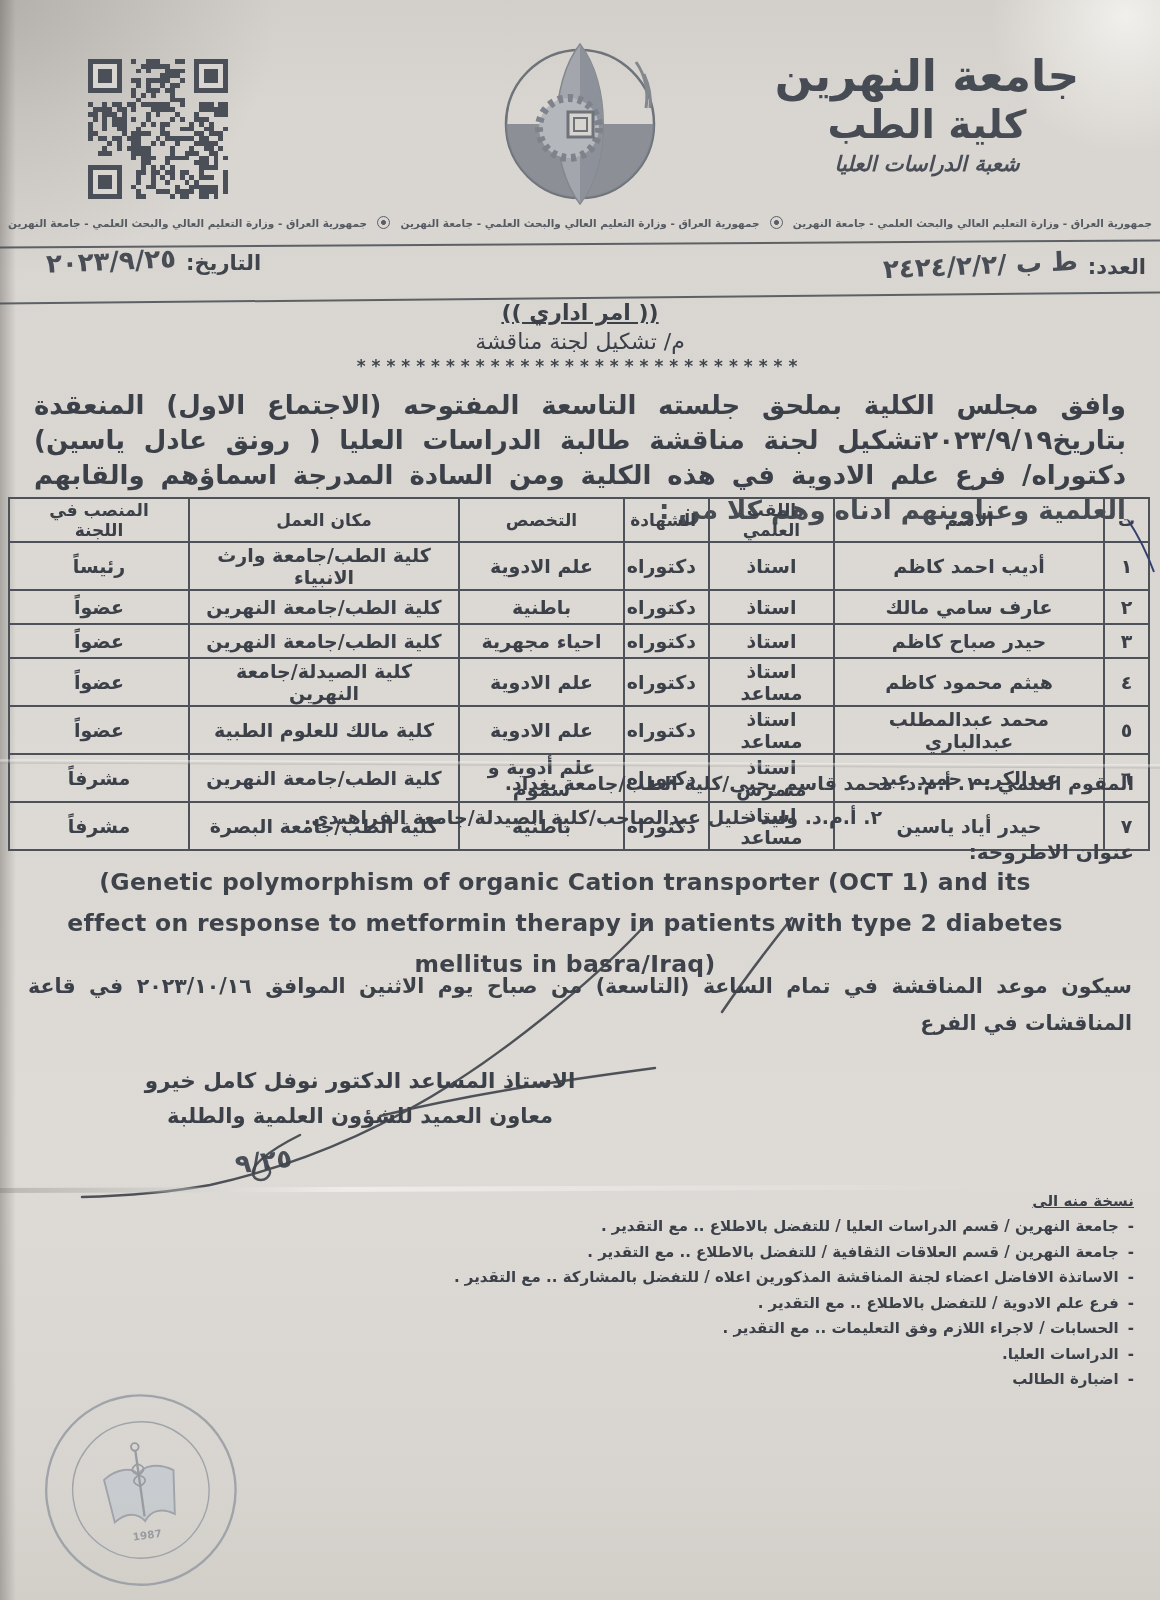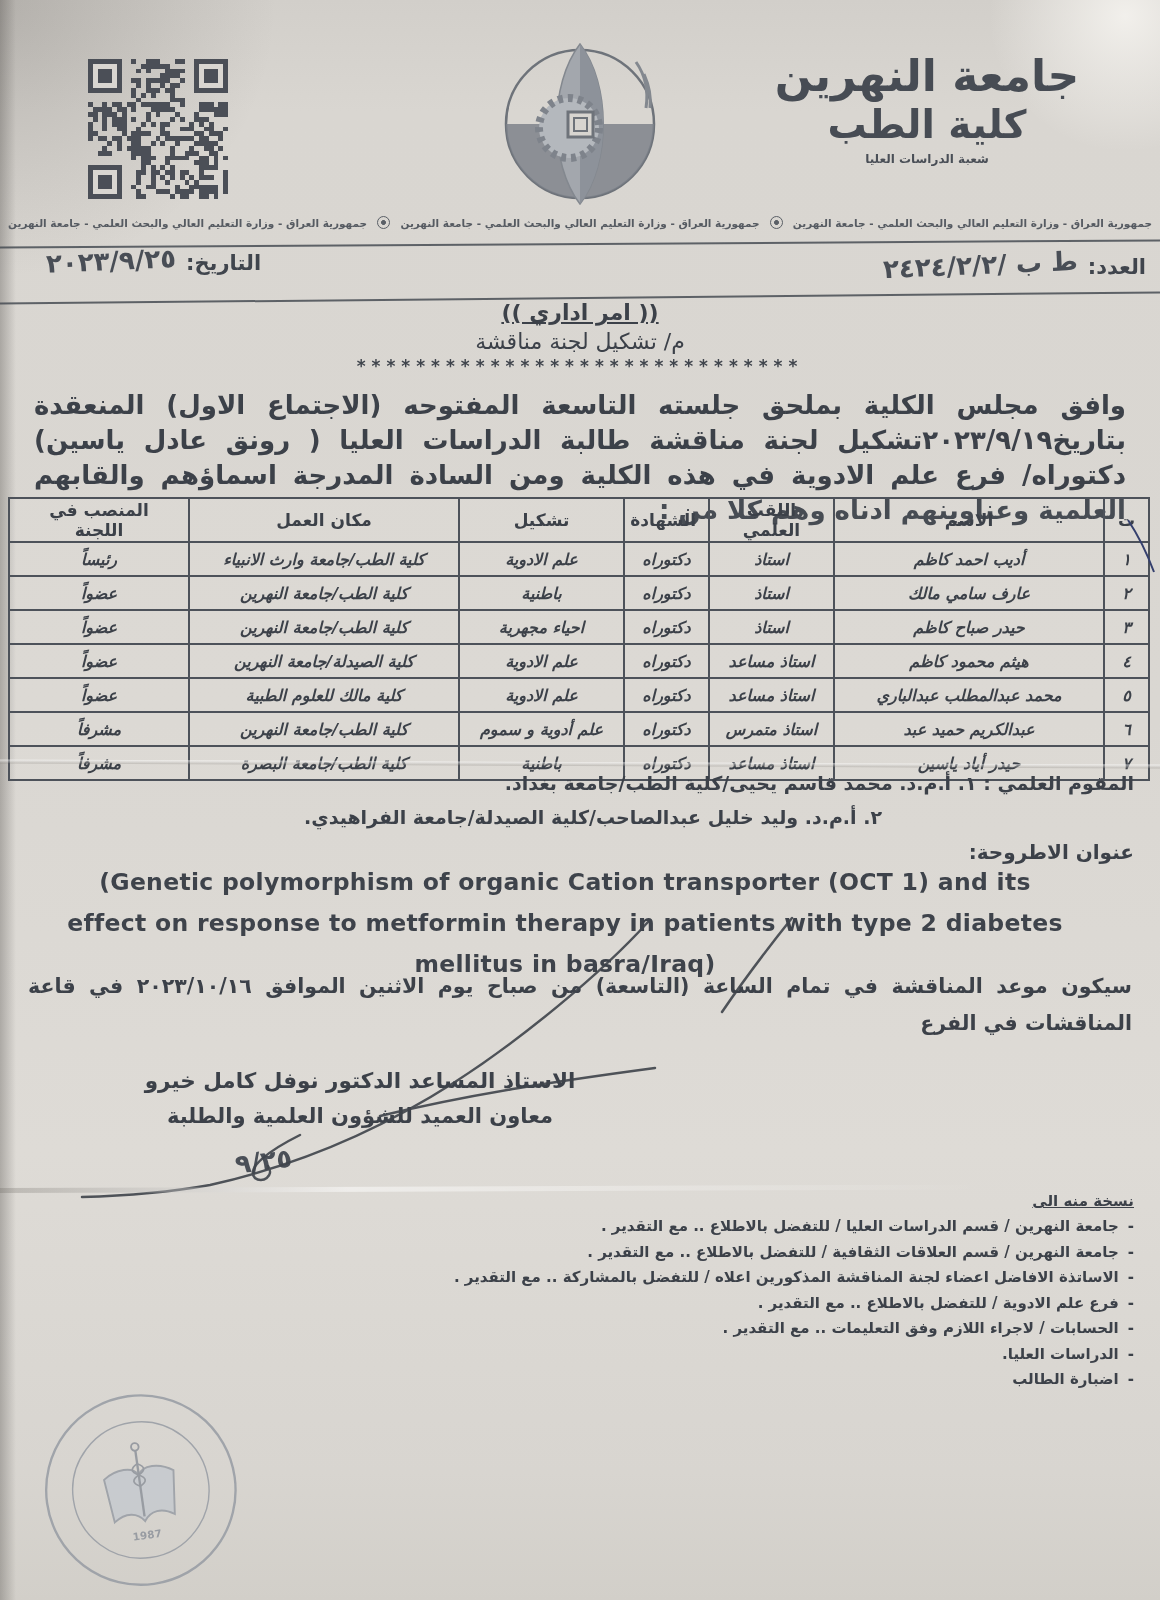--- a/index.html
+++ b/index.html
@@ -19,21 +19,21 @@
     background:linear-gradient(180deg,rgba(255,255,255,.55),rgba(110,106,100,.25));}
   .crease-2{top:1186px;height:5px;transform:rotate(-.2deg);
     background:linear-gradient(90deg,rgba(110,106,100,.30),rgba(255,255,255,.5) 30%,rgba(255,255,255,0) 85%);}
 
   
   .qr{position:absolute;left:88px;top:58px;width:140px;height:142px;}
   .uni-logo{position:absolute;left:468px;top:22px;width:224px;height:204px;}
   .letterhead{position:absolute;right:38px;top:50px;width:390px;text-align:center;font-weight:bold;}
   .letterhead .l1{font-size:44px;line-height:52px;letter-spacing:1px;color:#474c54;}
   .letterhead .l2{font-size:39px;line-height:46px;color:#474c54;}
-  .letterhead .l3{font-size:12px;margin-top:4px;color:#4a4f57;}
+  .letterhead .l3{font-size:21px;margin-top:4px;color:#4a4f57;font-style:italic;}
 
   .strip{position:absolute;top:216px;left:8px;right:8px;display:flex;flex-direction:row;
     justify-content:space-between;align-items:center;font-size:10.5px;font-weight:bold;color:#565b62;}
   .emblem{display:inline-block;width:11px;height:11px;border:1.5px solid #5a5f66;border-radius:50%;
     background:radial-gradient(circle,#5a5f66 28%,transparent 32%);flex:0 0 auto;margin:0 4px;}
   .rule{position:absolute;left:0;right:0;height:2px;background:#474c54;opacity:.85;}
   .rule-1{top:243px;transform:rotate(-.35deg);}
   .rule-2{top:297px;transform:rotate(-.55deg);}
 
   .ref-number{position:absolute;right:14px;top:250px;display:flex;align-items:baseline;gap:10px;}
@@ -51,21 +51,21 @@
 
   .body-par{position:absolute;top:388px;right:34px;left:34px;
     font-size:26px;font-weight:bold;line-height:35px;color:#3c4149;
     text-align:justify;text-align-last:right;}
 
   table.committee{position:absolute;top:497px;right:10px;width:1140px;border-collapse:collapse;
     table-layout:fixed;background:rgba(255,255,255,.06);}
   table.committee th,table.committee td{border:2px solid #4d525a;font-weight:bold;
     text-align:center;color:#3c4149;padding:1px 12px;overflow:hidden;}
   table.committee th{font-size:17px;height:40px;}
-  table.committee td{font-size:16px;height:30px;font-style:italic;}
+  table.committee td{font-size:19px;height:30px;}
   td.c-name{text-align:right;padding-right:10px;margin-top:39px;}
   td.c-role{text-align:right;padding-right:22px;}
 
   .eval-1{position:absolute;top:772px;right:26px;font-size:19px;font-weight:bold;color:#3c4149;}
   .eval-2{position:absolute;top:806px;right:278px;font-size:19px;font-weight:bold;color:#3c4149;}
   .thesis-label{position:absolute;top:840px;right:26px;font-size:20px;font-weight:bold;color:#3c4149;}
   .thesis-en{position:absolute;top:862px;left:58px;width:1014px;direction:ltr;text-align:center;
     font-size:23.5px;font-weight:bold;line-height:41px;letter-spacing:.3px;color:#3e434b;}
 
   .schedule{position:absolute;top:968px;right:28px;left:28px;font-size:20.5px;font-weight:bold;
@@ -458,21 +458,21 @@
       <col style="width:165px">
         <col style="width:270px">
         <col style="width:180px">
     </colgroup>
     <thead id="tbl-head">
         <tr>
           <th>ت</th>
           <th>الاسم</th>
           <th>اللقب العلمي</th>
           <th>الشهادة</th>
-          <th>تشكيل</th>
+          <th>التخصص</th>
           <th>مكان العمل</th>
           <th>المنصب في اللجنة</th>
         </tr>
       </thead>
     <tbody id="tbl-body">
         <tr>
           <td class="c-num">١</td>
           <td class="c-name">أديب احمد كاظم</td>
           <td class="c-title">استاذ</td>
           <td class="c-degree">دكتوراه</td>

